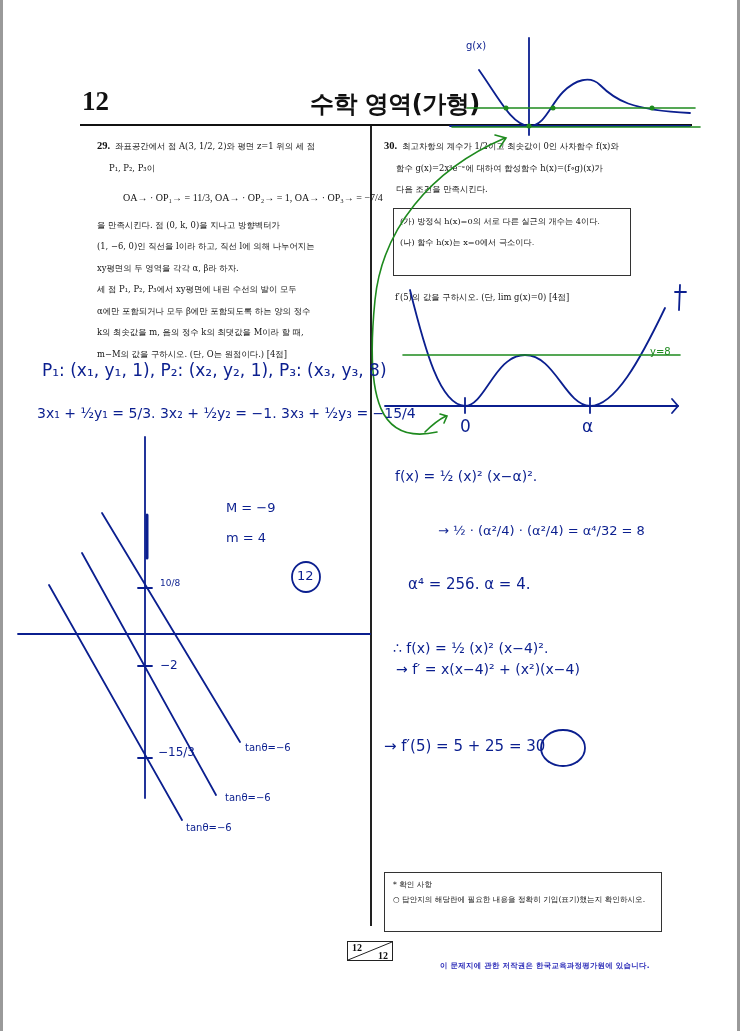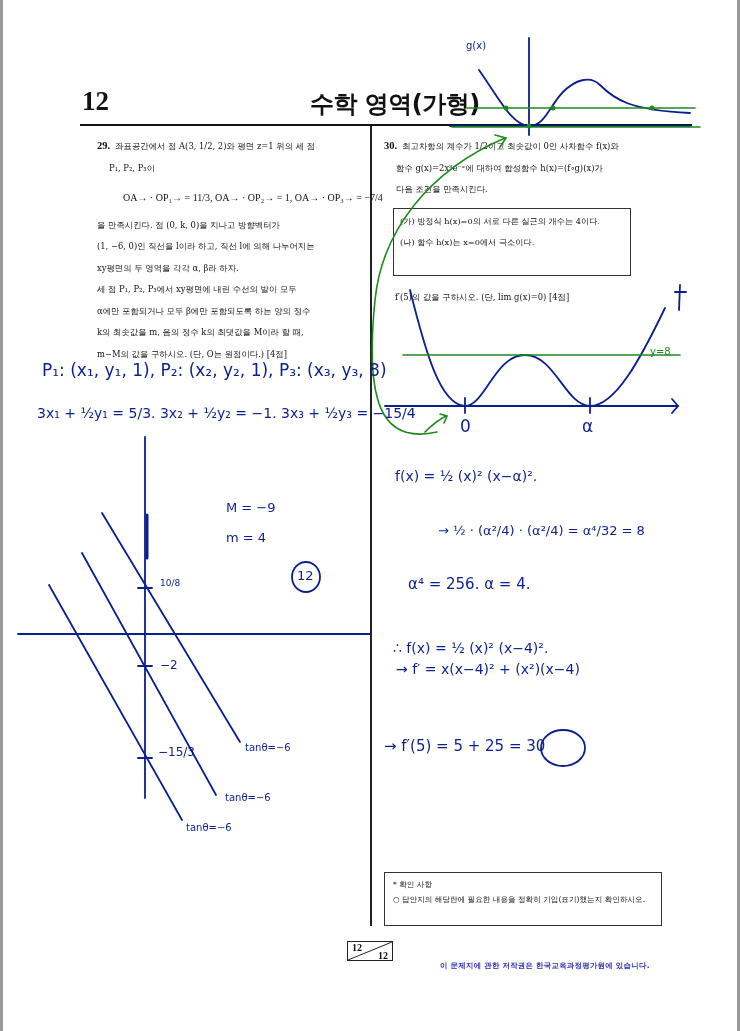--- a/index.html
+++ b/index.html
@@ -17,21 +17,21 @@
   .q .num { font-weight:bold; font-size:10.5px; margin-right:5px; font-family:"Liberation Serif", serif; }
   .q p { margin:0; white-space:nowrap; }
   .q29 { left:80px; top:135px; width:285px;margin-left:17px; }
   .q30 { left:384px; top:135px; width:300px; }
   .indent { padding-left:12px; }
   .eq { padding-left:26px; margin:8px 0 6px 0 !important; font-family:"Liberation Serif", serif; font-size:10px; }
   .cond-box { position:absolute; left:393px; top:208px; width:238px; height:68px; border:1.2px solid #333;
               font-size:8.2px; line-height:21px; padding:2px 0 0 6px; box-sizing:border-box; }
   .cond-box p { margin:0; white-space:nowrap; }
   .q30-ask { position:absolute; left:395px; top:292px; font-size:8.4px; white-space:nowrap; }
-  .confirm-box { position:absolute; left:384px; top:872px; width:278px; height:54px; border:1.2px solid #333;
+  .confirm-box { position:absolute; left:384px; top:872px; width:278px; height:60px; border:1.2px solid #333;
                  font-family:"DejaVu Sans", sans-serif; font-size:7.6px; line-height:15px;
                  padding:4px 8px; box-sizing:border-box; }
   .confirm-box p { margin:0; }
   .pg-badge { position:absolute; left:347px; top:941px; width:44px; height:18px; border:1.2px solid #222;
               font-family:"Liberation Serif", serif; font-size:10px; font-weight:bold; }
   .pg-badge .a { position:absolute; left:4px; top:0px; }
   .pg-badge .b { position:absolute; right:4px; bottom:-1px; }
   .pg-badge svg { position:absolute; left:0; top:0; }
   .copyright { position:absolute; left:440px; top:961px; font-family:"DejaVu Sans", sans-serif;
                font-size:7.4px; color:#2a2ab8; font-weight:bold; letter-spacing:0.3px; white-space:nowrap; }

